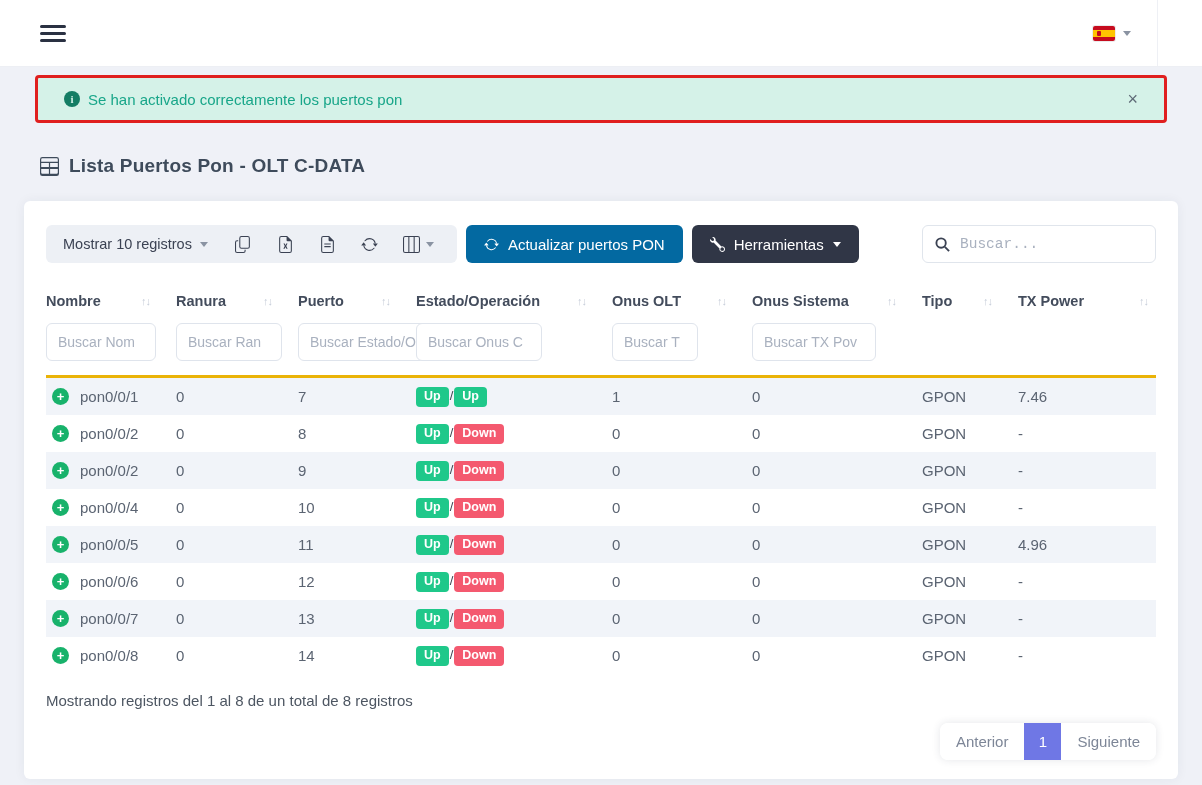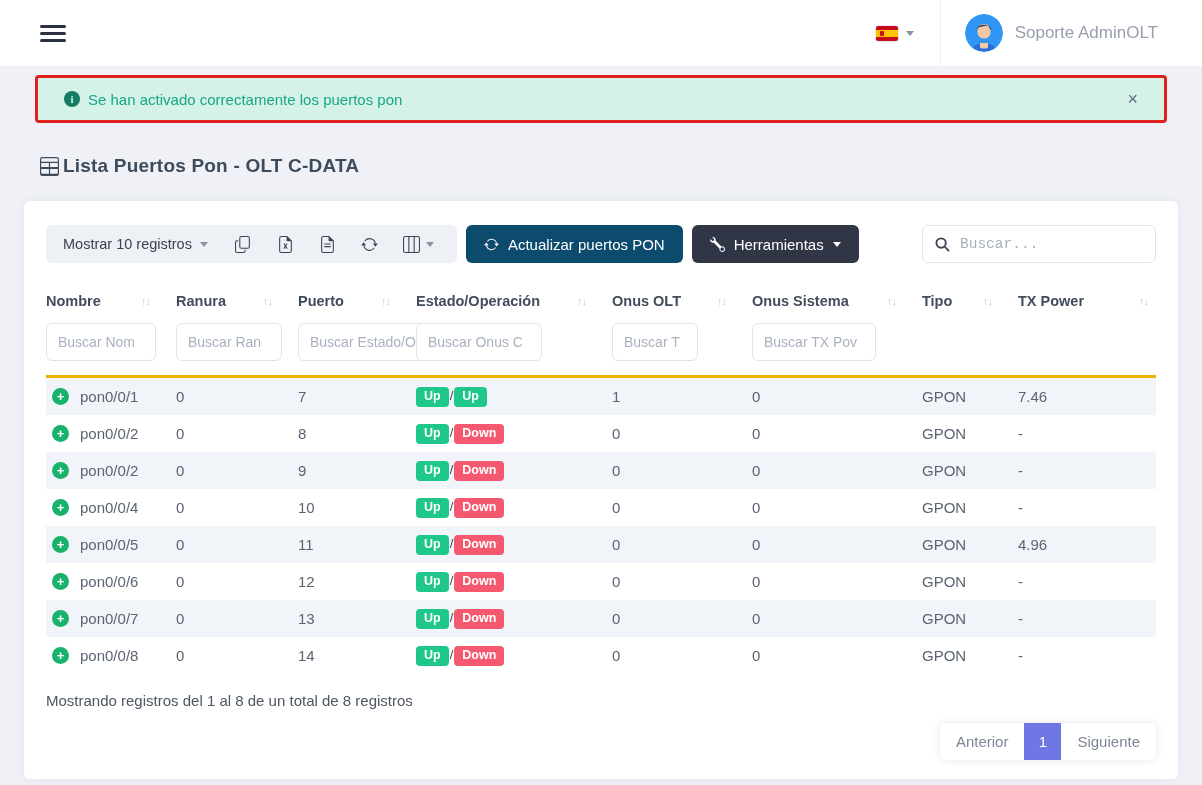--- a/index.html
+++ b/index.html
@@ -39,21 +39,21 @@
   }
   .info-icon {
     width:16px; height:16px; border-radius:50%; background:#147d64; color:#d5f2e8;
     display:inline-flex; align-items:center; justify-content:center;
     font-size:11px; font-weight:bold; font-family:"Liberation Serif",serif;
     margin-right:8px; flex:0 0 auto;
   }
   .alert-close { margin-left:auto; color:#5f6b77; font-size:18px; cursor:pointer; line-height:1; }
 
   
-  .page-title { display:flex; align-items:center; gap:4px; margin:32px 0 0 40px; color:#3e4b5b; }
+  .page-title { display:flex; align-items:center; gap:10px; margin:32px 0 0 40px; color:#3e4b5b; }
   .page-title h1 { font-size:19px; font-weight:bold; letter-spacing:.2px; }
   .title-icon { width:19px; height:19px; fill:#3e4b5b; flex:0 0 auto; }
 
   
   .card {
     background:#ffffff; margin:24px 24px 0; border-radius:6px;
     box-shadow:0 0 12px rgba(40,50,70,.06);
     padding:24px 22px 22px; height:578px;
   }
 
@@ -62,21 +62,21 @@
   .btn-group-light {
     height:38px; background:#edf0f5; border-radius:6px;
     display:flex; align-items:center; padding:0 17px; gap:13px;
   }
   .show-entries { display:flex; align-items:center; gap:8px; font-size:14.5px; color:#3b4253; cursor:pointer; margin-right:8px;justify-content:space-between; }
   .tool-icon-btn { background:none; border:none; cursor:pointer; display:flex; align-items:center; gap:6px; padding:4px 6px; }
   .tool-icon-btn svg { width:17px; height:17px; fill:#3b4253; }
   .btn { height:38px; border:none; border-radius:6px; display:flex; align-items:center; gap:9px;
          padding:0 18px; font-size:15px; color:#fff; cursor:pointer; font-family:inherit; }
   .btn svg { width:15px; height:15px; fill:#fff; }
-  .btn-cyan { background:#0c4a6e; }
+  .btn-cyan { background:#0369a1; }
   .btn-dark { background:#303646; }
   .toolbar-spacer { flex:1; }
   .search-box {
     width:234px; height:38px; border:1px solid #e0e5ec; border-radius:6px;
     display:flex; align-items:center; padding:0 12px; gap:10px; background:#fff;
   }
   .search-box svg { width:15px; height:15px; stroke:#3b4253; fill:none; stroke-width:2; flex:0 0 auto; }
   .search-box input { border:none; outline:none; width:100%; font-size:14.5px; color:#5b6472; font-family:Liberation Mono, monospace; }
   .search-box input::placeholder { color:#a9b1bf; }
 
@@ -128,32 +128,20 @@
     <span></span>
       <span></span>
       <span></span>
   </div>
   <div class="nav-right">
     <div class="flag-btn">
       <span class="flag"></span>
       <span class="caret"></span>
     </div>
     <div class="nav-divider"></div>
-    <div class="user-area">
-      <span class="avatar">
-        <svg viewBox="0 0 38 38" width="38" height="38">
-          <circle cx="19" cy="19" r="19" fill="#2f96f3"></circle>
-          <path d="M8 34c1.5-6.5 20.5-6.5 22 0A19 19 0 0 1 8 34z" fill="#2b6fd6"></path>
-          <path d="M15 29h8v4c0 2-8 2-8 0z" fill="#f2c9a4"></path>
-          <rect x="12.5" y="10" width="13" height="14.5" rx="6" fill="#f2c9a4"></rect>
-          <path d="M12 16c-1-7 15-7 14 0l-1-.5c0-2-2-4-3-4-2 1-7 1-9 2.5z" fill="#33425e"></path>
-        </svg>
-      </span>
-      <span class="user-name">Soporte AdminOLT</span>
-    </div>
   </div>
 </header>
 
 <div class="alert-wrap">
   <div class="alert">
     <span class="info-icon">i</span>
     <span>Se han activado correctamente los puertos pon</span>
     <span class="alert-close">×</span>
   </div>
 </div>

